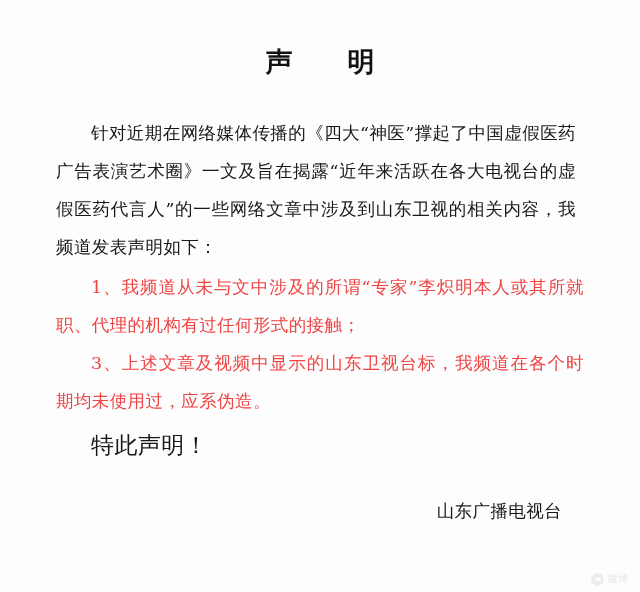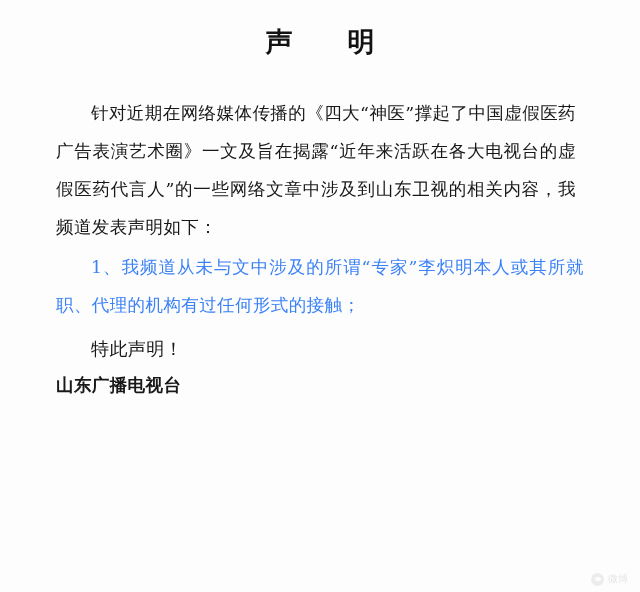--- a/index.html
+++ b/index.html
@@ -11,21 +11,21 @@
     height: 592px;
     background: #ffffff;
     font-family: "DejaVu Serif", "Liberation Serif", serif;
     overflow: hidden;
     position: relative;
   }
   .page {
     box-sizing: border-box;
     width: 640px;
     height: 592px;
-    padding: 18px 56px 10px 56px;
+    padding: 38px 56px 10px 56px;
     position: relative;
     background: #fdfdfd;
   }
   .doc-title {
     text-align: center;
     font-size: 27px;
     font-weight: bold;
     letter-spacing: 14px;
     color: #121212;
     margin: 6px 0 34px 0;
@@ -39,38 +39,38 @@
     text-align: justify;
     letter-spacing: 0.4px;
     margin: 0 8px 2px 0;
   }
   .indent {
     text-indent: 35px;
   }
   .item {
     font-size: 17.5px;
     line-height: 38px;
-    color: #3b82f6;
+    color: #ef4444;
     text-align: justify;
     letter-spacing: 0.4px;
     text-indent: 35px;
     margin: 0;
   }
   .closing {
-    font-size: 18px;
+    font-size: 23px;
     line-height: 38px;
     color: #181818;
     text-indent: 35px;
     margin: 6px 0 0 0;
     letter-spacing: 0.4px;
   }
   .signature {
-    text-align: left;
+    margin-top: 30px;
+    text-align: right;
     padding-right: 22px;
-    font-weight: bold;
   }
   .signature div {
     font-size: 17.5px;
     line-height: 34px;
     color: #181818;
     letter-spacing: 0.4px;
   }
   .watermark {
     position: absolute;
     right: 12px;
@@ -107,20 +107,21 @@
 </head>
 <body>
 
 <div class="page">
 
   <div class="doc-title">声　明</div>
 
   <p class="para indent">针对近期在网络媒体传播的《四大“神医”撑起了中国虚假医药广告表演艺术圈》一文及旨在揭露“近年来活跃在各大电视台的虚假医药代言人”的一些网络文章中涉及到山东卫视的相关内容，我频道发表声明如下：</p>
 
   <p class="item">1、我频道从未与文中涉及的所谓“专家”李炽明本人或其所就职、代理的机构有过任何形式的接触；</p>
+  <p class="item">3、上述文章及视频中显示的山东卫视台标，我频道在各个时期均未使用过，应系伪造。</p>
 
   <p class="closing">特此声明！</p>
 
   <div class="signature">
     <div>山东广播电视台</div>
 
   </div>
 
   <div class="watermark">
     <span class="wm-eye"></span>

